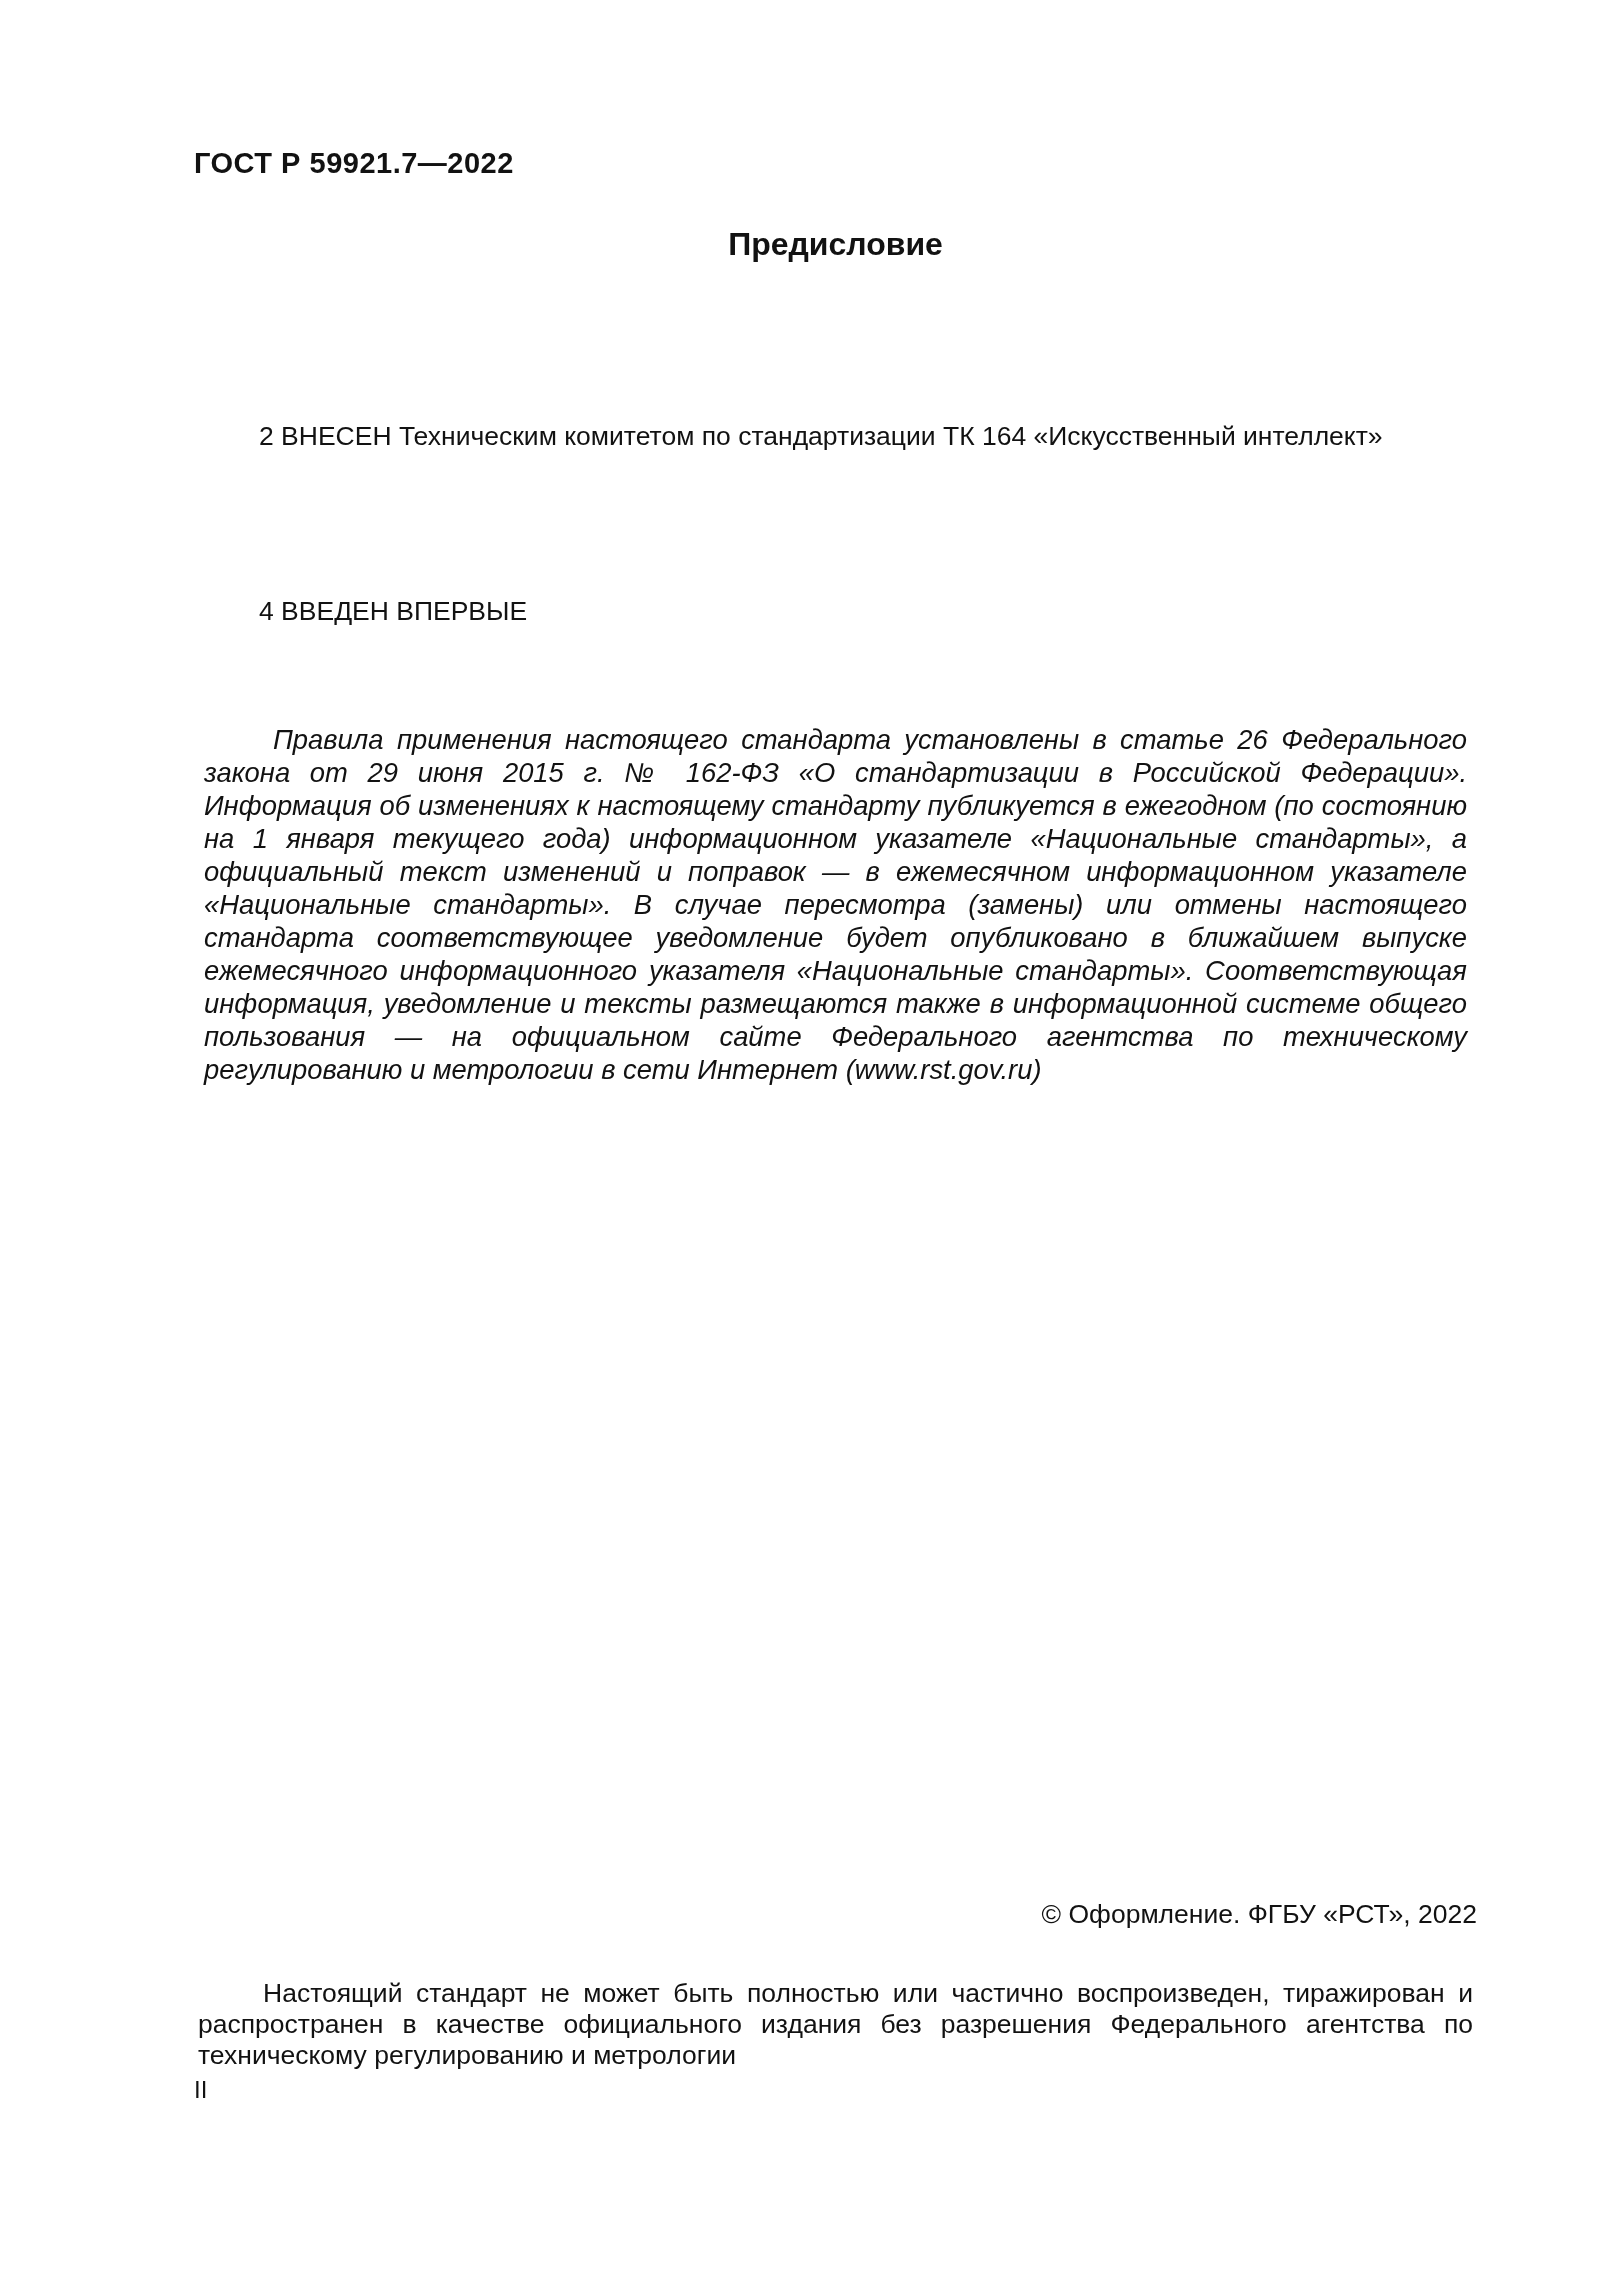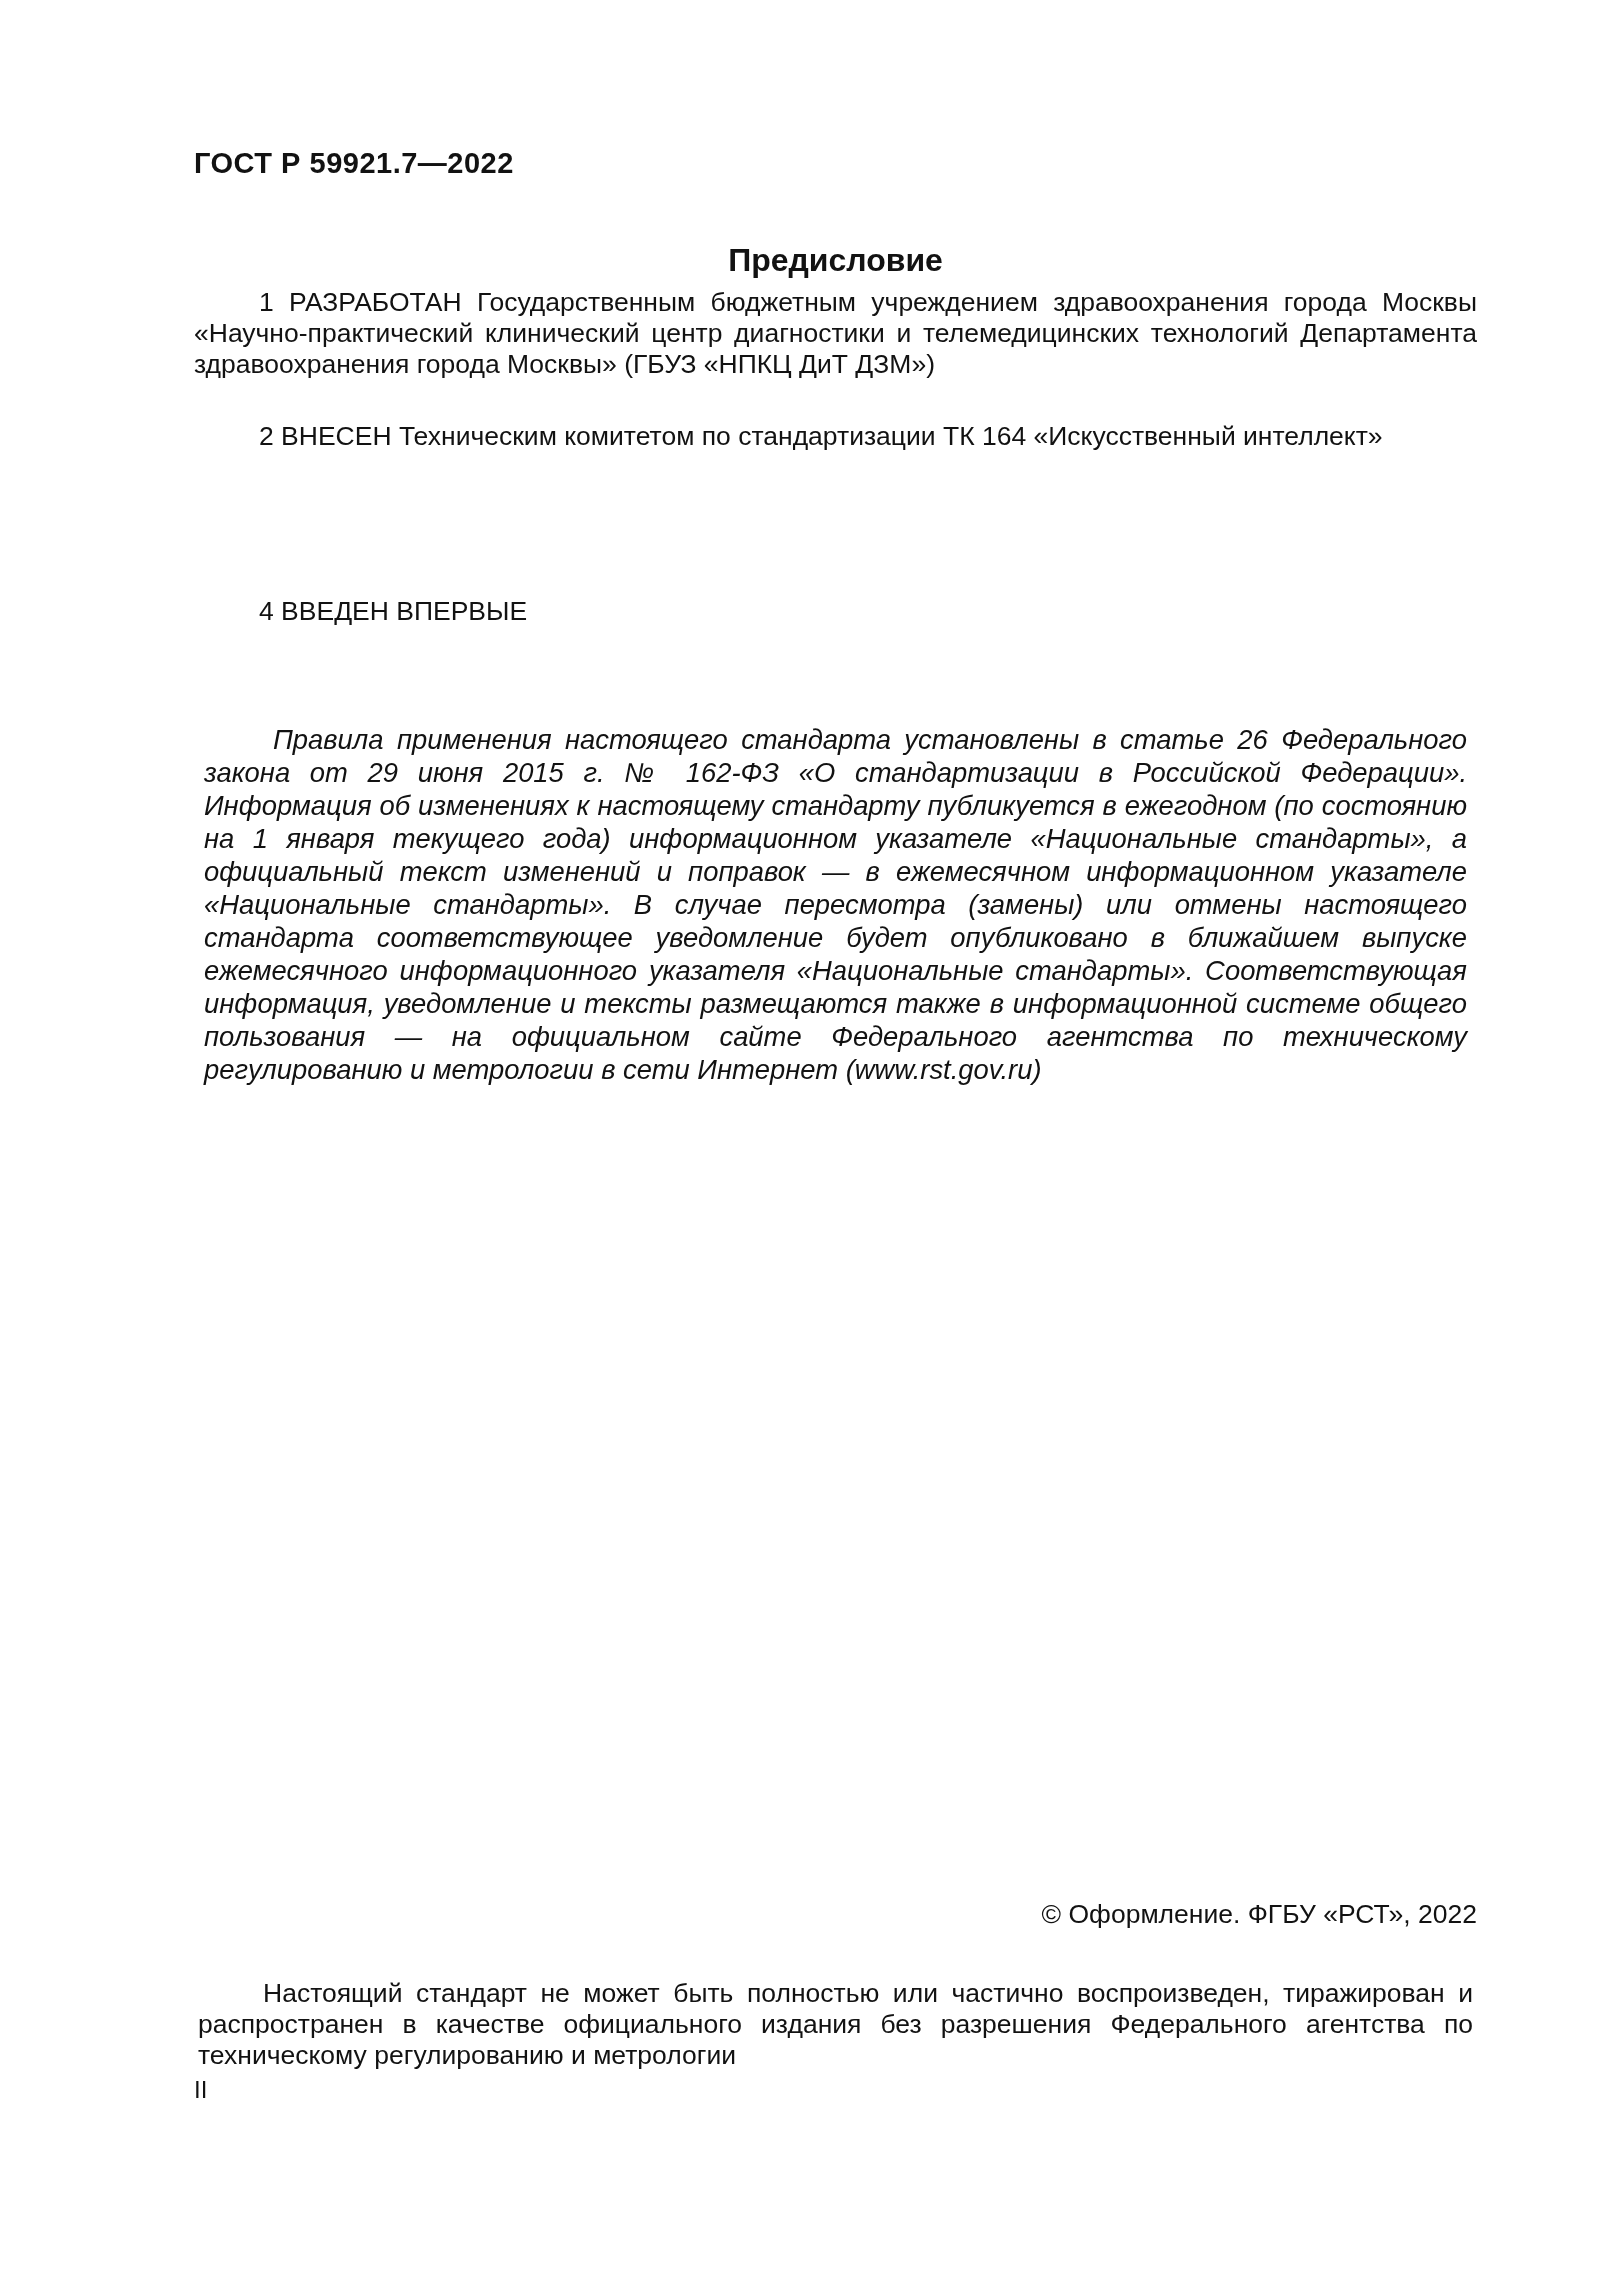--- a/index.html
+++ b/index.html
@@ -23,21 +23,21 @@
     font-size: 29px;
     font-weight: bold;
     letter-spacing: 0.5px;
     white-space: nowrap;
   }
   .doc-title {
     position: absolute;
     left: 194px;
     right: 112px;
     top: 226px;
-    margin: 16px;
+    margin: 0;
     font-size: 32px;
     font-weight: bold;
     text-align: center;
   }
   .body-para {
     position: absolute;
     left: 194px;
     right: 112px;
     margin: 0;
     font-size: 26.5px;
@@ -90,21 +90,20 @@
 </style>
 </head>
 <body>
 
 <div class="page">
 
   <div class="doc-header">ГОСТ Р 59921.7—2022</div>
 
   <h1 class="doc-title">Предисловие</h1>
 
-  <p class="body-para para-1">1 РАЗРАБОТАН Государственным бюджетным учреждением здравоохранения города Москвы «Научно-практический клинический центр диагностики и телемедицинских технологий Департамента здравоохранения города Москвы» (ГБУЗ «НПКЦ ДиТ ДЗМ»)</p>
 
   <p class="body-para para-2">2 ВНЕСЕН Техническим комитетом по стандартизации ТК 164 «Искусственный интеллект»</p>
 
 
   <p class="body-para para-4">4 ВВЕДЕН ВПЕРВЫЕ</p>
 
   <p class="rules-note">Правила применения настоящего стандарта установлены в статье 26 Федерального закона от 29 июня 2015 г. № 162-ФЗ «О стандартизации в Российской Федерации». Информация об изменениях к настоящему стандарту публикуется в ежегодном (по состоянию на 1 января текущего года) информационном указателе «Национальные стандарты», а официальный текст изменений и поправок — в ежемесячном информационном указателе «Национальные стандарты». В случае пересмотра (замены) или отмены настоящего стандарта соответствующее уведомление будет опубликовано в ближайшем выпуске ежемесячного информационного указателя «Национальные стандарты». Соответствующая информация, уведомление и тексты размещаются также в информационной системе общего пользования — на официальном сайте Федерального агентства по техническому регулированию и метрологии в сети Интернет (www.rst.gov.ru)</p>
 
   <div class="copyright-line">© Оформление. ФГБУ «РСТ», 2022</div>
 

